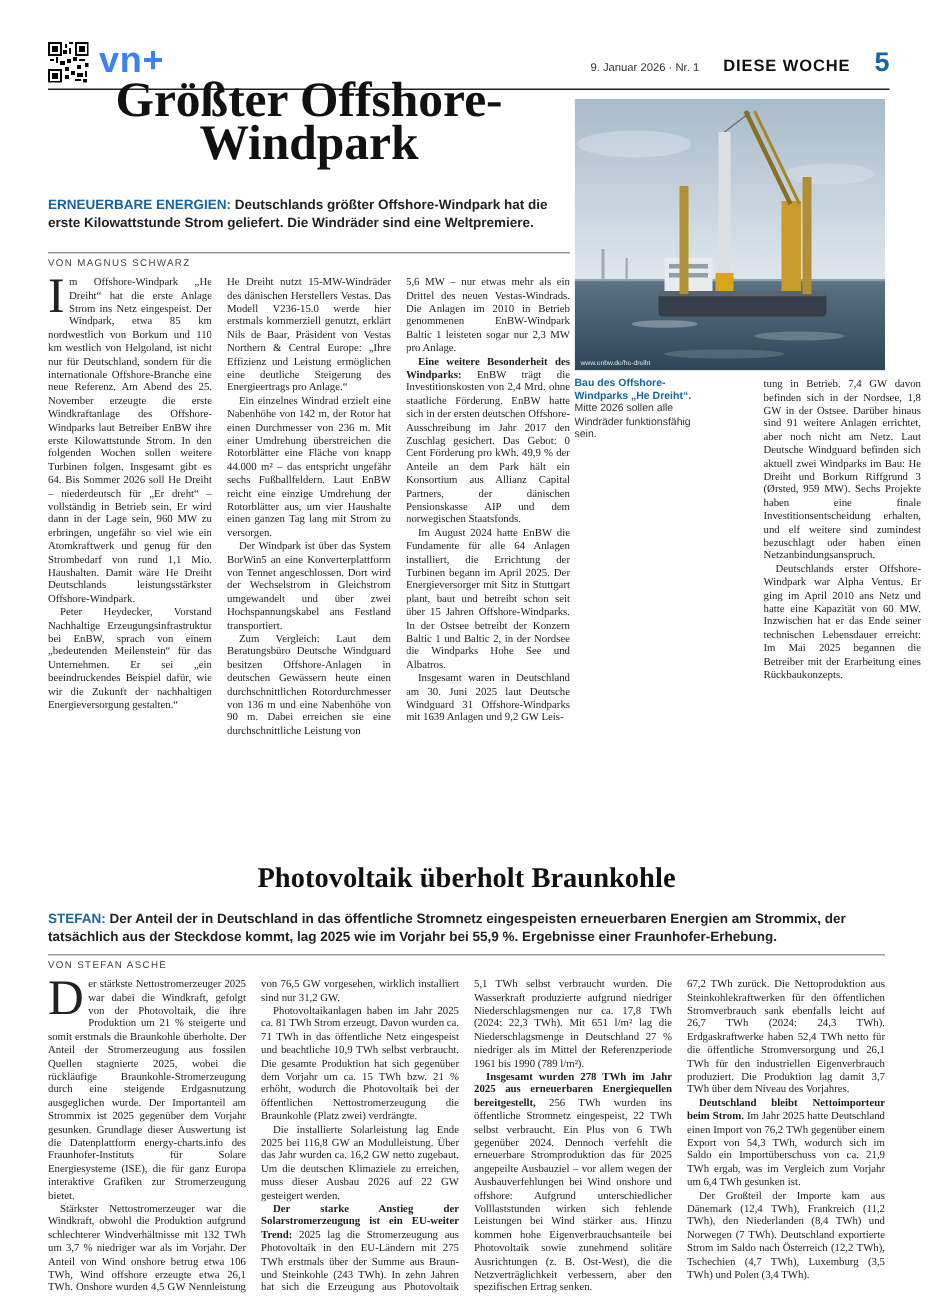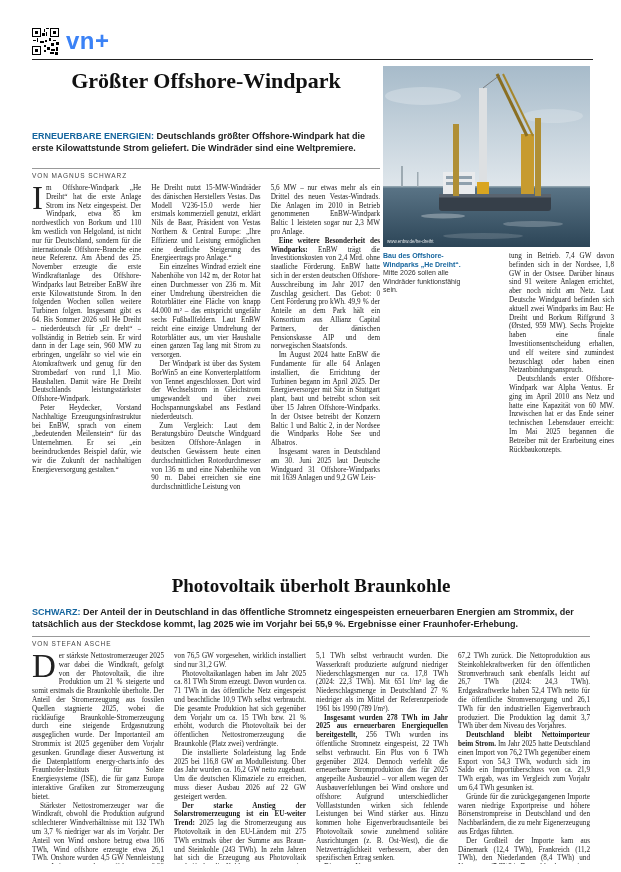--- a/index.html
+++ b/index.html
@@ -10,22 +10,22 @@
   .header{position:absolute;top:26px;left:32px;right:28px;height:30px;display:flex;align-items:center;}
   .qr{width:27px;height:27px;flex:0 0 auto;}
   .logo{color:#3b82f6;font-weight:bold;font-size:24px;margin-left:7px;letter-spacing:0.5px;}
   .header-right{margin-left:auto;display:flex;align-items:baseline;gap:16px;}
   .hdr-date{font-size:7.5px;color:#333;}
   .hdr-section{font-size:11px;font-weight:bold;letter-spacing:0.6px;color:#111;}
   .hdr-page{font-size:18px;font-weight:bold;color:#15659e;}
   .header-rule{position:absolute;top:59px;left:32px;right:28px;border-top:1.2px solid #222;}
 
   
-  .a1-headline{position:absolute;top:66px;left:32px;width:348px;text-align:center;
-    font-family:"Liberation Serif",serif;font-weight:bold;font-size:22px;line-height:29px;color:#111;}
+  .a1-headline{position:absolute;top:53px;left:32px;width:348px;text-align:center;
+    font-family:"Liberation Serif",serif;font-weight:bold;font-size:33px;line-height:29px;color:#111;}
   .a1-lede{position:absolute;top:130px;left:32px;width:348px;font-size:9px;line-height:12px;font-weight:bold;color:#222;}
   .kicker{color:#15659e;}
   .a1-rule{position:absolute;top:168px;left:32px;width:348px;border-top:0.8px solid #999;}
   .byline{font-size:6.5px;letter-spacing:0.9px;color:#444;}
   .a1-byline{position:absolute;top:172px;left:32px;}
   .a1-cols{position:absolute;top:184px;left:32px;width:348px;height:380px;display:flex;gap:10px;}
   .col{flex:1 1 0;overflow:hidden;}
   .body-text p{margin:0;}
   .body-text{font-family:"Liberation Serif",serif;font-size:7.2px;line-height:8.8px;
     text-align:justify;hyphens:auto;color:#1c1c1c;}
@@ -82,20 +82,25 @@
       <rect x="9" y="13" width="2" height="2" fill="#000"></rect>
         <rect x="12" y="15" width="2" height="2" fill="#000"></rect>
       <rect x="9" y="17" width="2" height="2" fill="#000"></rect>
         <rect x="15" y="16" width="3" height="2" fill="#000"></rect>
       <rect x="19" y="15" width="1" height="3" fill="#000"></rect>
         <rect x="14" y="19" width="3" height="1" fill="#000"></rect>
       <rect x="18" y="19" width="2" height="2" fill="#000"></rect>
     </svg>
   </div>
   <div class="logo">vn+</div>
+  <div class="header-right">
+    <span class="hdr-date">9. Januar 2026 · Nr. 1</span>
+    <span class="hdr-section">DIESE WOCHE</span>
+    <span class="hdr-page">5</span>
+  </div>
 </div>
 <div class="header-rule"></div>
 
 <h1 class="a1-headline" style="margin:0;">
   <span>Größter Offshore-Windpark</span><br>
 </h1>
 
 <div class="a1-lede">
   <span class="kicker">ERNEUERBARE ENERGIEN:</span>
   <span>Deutschlands größter Offshore-Windpark hat die erste Kilowattstunde Strom geliefert. Die Windräder sind eine Weltpremiere.</span>
@@ -105,21 +110,21 @@
 <div class="byline a1-byline">VON MAGNUS SCHWARZ</div>
 
 <div class="a1-cols body-text">
   <div class="col">
     <p class="para"><span class="dropcap">I</span><span>m Offshore-Windpark „He Dreiht“ hat die erste Anlage Strom ins Netz eingespeist. Der Windpark, etwa 85 km nordwestlich von Borkum und 110 km westlich von Helgoland, ist nicht nur für Deutschland, sondern für die internationale Offshore-Branche eine neue Referenz. Am Abend des 25. November erzeugte die erste Windkraftanlage des Offshore-Windparks laut Betreiber EnBW ihre erste Kilowattstunde Strom. In den folgenden Wochen sollen weitere Turbinen folgen. Insgesamt gibt es 64. Bis Sommer 2026 soll He Dreiht – niederdeutsch für „Er dreht“ – vollständig in Betrieb sein. Er wird dann in der Lage sein, 960 MW zu erbringen, ungefähr so viel wie ein Atomkraftwerk und genug für den Strombedarf von rund 1,1 Mio. Haushalten. Damit wäre He Dreiht Deutschlands leistungsstärkster Offshore-Windpark.</span></p>
     <p class="para"><span>Peter Heydecker, Vorstand Nachhaltige Erzeugungsinfrastruktur bei EnBW, sprach von einem „bedeutenden Meilenstein“ für das Unternehmen. Er sei „ein beeindruckendes Beispiel dafür, wie wir die Zukunft der nachhaltigen Energieversorgung gestalten.“</span></p>
   </div>
   <div class="col">
     <p class="para"><span>He Dreiht nutzt 15-MW-Windräder des dänischen Herstellers Vestas. Das Modell V236-15.0 werde hier erstmals kommerziell genutzt, erklärt Nils de Baar, Präsident von Vestas Northern &amp; Central Europe: „Ihre Effizienz und Leistung ermöglichen eine deutliche Steigerung des Energieertrags pro Anlage.“</span></p>
     <p class="para"><span>Ein einzelnes Windrad erzielt eine Nabenhöhe von 142 m, der Rotor hat einen Durchmesser von 236 m. Mit einer Umdrehung überstreichen die Rotorblätter eine Fläche von knapp 44.000 m² – das entspricht ungefähr sechs Fußballfeldern. Laut EnBW reicht eine einzige Umdrehung der Rotorblätter aus, um vier Haushalte einen ganzen Tag lang mit Strom zu versorgen.</span></p>
-    <p class="para"><span>Der Windpark ist über das System BorWin5 an eine Konverterplattform von Tennet angeschlossen. Dort wird der Wechselstrom in Gleichstrom umgewandelt und über zwei Hochspannungskabel ans Festland niederdeutsch.</span></p>
+    <p class="para"><span>Der Windpark ist über das System BorWin5 an eine Konverterplattform von Tennet angeschlossen. Dort wird der Wechselstrom in Gleichstrom umgewandelt und über zwei Hochspannungskabel ans Festland transportiert.</span></p>
     <p class="para"><span>Zum Vergleich: Laut dem Beratungsbüro Deutsche Windguard besitzen Offshore-Anlagen in deutschen Gewässern heute einen durchschnittlichen Rotordurchmesser von 136 m und eine Nabenhöhe von 90 m. Dabei erreichen sie eine durchschnittliche Leistung von</span></p>
   </div>
   <div class="col">
     <p class="para"><span>5,6 MW – nur etwas mehr als ein Drittel des neuen Vestas-Windrads. Die Anlagen im 2010 in Betrieb genommenen EnBW-Windpark Baltic 1 leisteten sogar nur 2,3 MW pro Anlage.</span></p>
     <p class="para"><span class="lead-b">Eine weitere Besonderheit des Windparks:</span> <span>EnBW trägt die Investitionskosten von 2,4 Mrd. ohne staatliche Förderung. EnBW hatte sich in der ersten deutschen Offshore-Ausschreibung im Jahr 2017 den Zuschlag gesichert. Das Gebot: 0 Cent Förderung pro kWh. 49,9 % der Anteile an dem Park hält ein Konsortium aus Allianz Capital Partners, der dänischen Pensionskasse AIP und dem norwegischen Staatsfonds.</span></p>
     <p class="para"><span>Im August 2024 hatte EnBW die Fundamente für alle 64 Anlagen installiert, die Errichtung der Turbinen begann im April 2025. Der Energieversorger mit Sitz in Stuttgart plant, baut und betreibt schon seit über 15 Jahren Offshore-Windparks. In der Ostsee betreibt der Konzern Baltic 1 und Baltic 2, in der Nordsee die Windparks Hohe See und Albatros.</span></p>
     <p class="para"><span>Insgesamt waren in Deutschland am 30. Juni 2025 laut Deutsche Windguard 31 Offshore-Windparks mit 1639 Anlagen und 9,2 GW Leis-</span></p>
   </div>
 </div>
 
@@ -173,21 +178,21 @@
 </div>
 
 <div class="a1-col4 body-text">
   <p class="para"><span>tung in Betrieb. 7,4 GW davon befinden sich in der Nordsee, 1,8 GW in der Ostsee. Darüber hinaus sind 91 weitere Anlagen errichtet, aber noch nicht am Netz. Laut Deutsche Windguard befinden sich aktuell zwei Windparks im Bau: He Dreiht und Borkum Riffgrund 3 (Ørsted, 959 MW). Sechs Projekte haben eine finale Investitionsentscheidung erhalten, und elf weitere sind zumindest bezuschlagt oder haben einen Netzanbindungsanspruch.</span></p>
   <p class="para"><span>Deutschlands erster Offshore-Windpark war Alpha Ventus. Er ging im April 2010 ans Netz und hatte eine Kapazität von 60 MW. Inzwischen hat er das Ende seiner technischen Lebensdauer erreicht: Im Mai 2025 begannen die Betreiber mit der Erarbeitung eines Rückbaukonzepts.</span></p>
 </div>
 
 <h2 class="a2-headline" style="margin:0;">Photovoltaik überholt Braunkohle</h2>
 
 <div class="a2-lede">
-  <span class="kicker">SCHWARZ:</span>
+  <span class="kicker">STEFAN:</span>
   <span>Der Anteil der in Deutschland in das öffentliche Stromnetz eingespeisten erneuerbaren Energien am Strommix, der tatsächlich aus der Steckdose kommt, lag 2025 wie im Vorjahr bei 55,9 %. Ergebnisse einer Fraunhofer-Erhebung.</span>
 </div>
 
 <div class="a2-rule"></div>
 <div class="byline a2-byline">VON STEFAN ASCHE</div>
 
 <div class="a2-cols body-text">
   <div class="col">
     <p class="para"><span class="dropcap">D</span><span>er stärkste Nettostromerzeuger 2025 war dabei die Windkraft, gefolgt von der Photovoltaik, die ihre Produktion um 21 % steigerte und somit erstmals die Braunkohle überholte. Der Anteil der Stromerzeugung aus fossilen Quellen stagnierte 2025, wobei die rückläufige Braunkohle-Stromerzeugung durch eine steigende Erdgasnutzung ausgeglichen wurde. Der Importanteil am Strommix ist 2025 gegenüber dem Vorjahr gesunken. Grundlage dieser Auswertung ist die Datenplattform energy-charts.info des Fraunhofer-Instituts für Solare Energiesysteme (ISE), die für ganz Europa interaktive Grafiken zur Stromerzeugung bietet.</span></p>
     <p class="para"><span>Stärkster Nettostromerzeuger war die Windkraft, obwohl die Produktion aufgrund schlechterer Windverhältnisse mit 132 TWh um 3,7 % niedriger war als im Vorjahr. Der Anteil von Wind onshore betrug etwa 106 TWh, Wind offshore erzeugte etwa 26,1 TWh. Onshore wurden 4,5 GW Nennleistung neuer Leistung zugebaut, offshore nur 0,29 GW.</span></p>
@@ -201,16 +206,15 @@
 
   </div>
   <div class="col">
     <p class="para"><span>5,1 TWh selbst verbraucht wurden. Die Wasserkraft produzierte aufgrund niedriger Niederschlagsmengen nur ca. 17,8 TWh (2024: 22,3 TWh). Mit 651 l/m² lag die Niederschlagsmenge in Deutschland 27 % niedriger als im Mittel der Referenzperiode 1961 bis 1990 (789 l/m²).</span></p>
     <p class="para"><span class="lead-b">Insgesamt wurden 278 TWh im Jahr 2025 aus erneuerbaren Energiequellen bereitgestellt,</span> <span>256 TWh wurden ins öffentliche Stromnetz eingespeist, 22 TWh selbst verbraucht. Ein Plus von 6 TWh gegenüber 2024. Dennoch verfehlt die erneuerbare Stromproduktion das für 2025 angepeilte Ausbauziel – vor allem wegen der Ausbauverfehlungen bei Wind onshore und offshore: Aufgrund unterschiedlicher Volllaststunden wirken sich fehlende Leistungen bei Wind stärker aus. Hinzu kommen hohe Eigenverbrauchsanteile bei Photovoltaik sowie zunehmend solitäre Ausrichtungen (z. B. Ost-West), die die Netzverträglichkeit verbessern, aber den spezifischen Ertrag senken.</span></p>
     <p class="para"><span>Die Nettostromerzeugung aus Braunkohlekraftwerken ging um 3,9 TWh auf</span></p>
   </div>
   <div class="col">
     <p class="para"><span>67,2 TWh zurück. Die Nettoproduktion aus Steinkohlekraftwerken für den öffentlichen Stromverbrauch sank ebenfalls leicht auf 26,7 TWh (2024: 24,3 TWh). Erdgaskraftwerke haben 52,4 TWh netto für die öffentliche Stromversorgung und 26,1 TWh für den industriellen Eigenverbrauch produziert. Die Produktion lag damit 3,7 TWh über dem Niveau des Vorjahres.</span></p>
     <p class="para"><span class="lead-b">Deutschland bleibt Nettoimporteur beim Strom.</span> <span>Im Jahr 2025 hatte Deutschland einen Import von 76,2 TWh gegenüber einem Export von 54,3 TWh, wodurch sich im Saldo ein Importüberschuss von ca. 21,9 TWh ergab, was im Vergleich zum Vorjahr um 6,4 TWh gesunken ist.</span></p>
-    <p class="para"><span>Gründe für die zurückgegangenen Importe waren niedrige Exportpreise und höhere Börsenstrompreise in Deutschland und den Nachbarländern, die zu mehr Eigenerzeugung aus Erdgas führten.</span></p>
     <p class="para"><span>Der Großteil der Importe kam aus Dänemark (12,4 TWh), Frankreich (11,2 TWh), den Niederlanden (8,4 TWh) und Norwegen (7 TWh). Deutschland exportierte Strom im Saldo nach Österreich (12,2 TWh), Tschechien (4,7 TWh), Luxemburg (3,5 TWh) und Polen (3,4 TWh).</span></p>
   </div>
 </div>
 
 </body></html>

